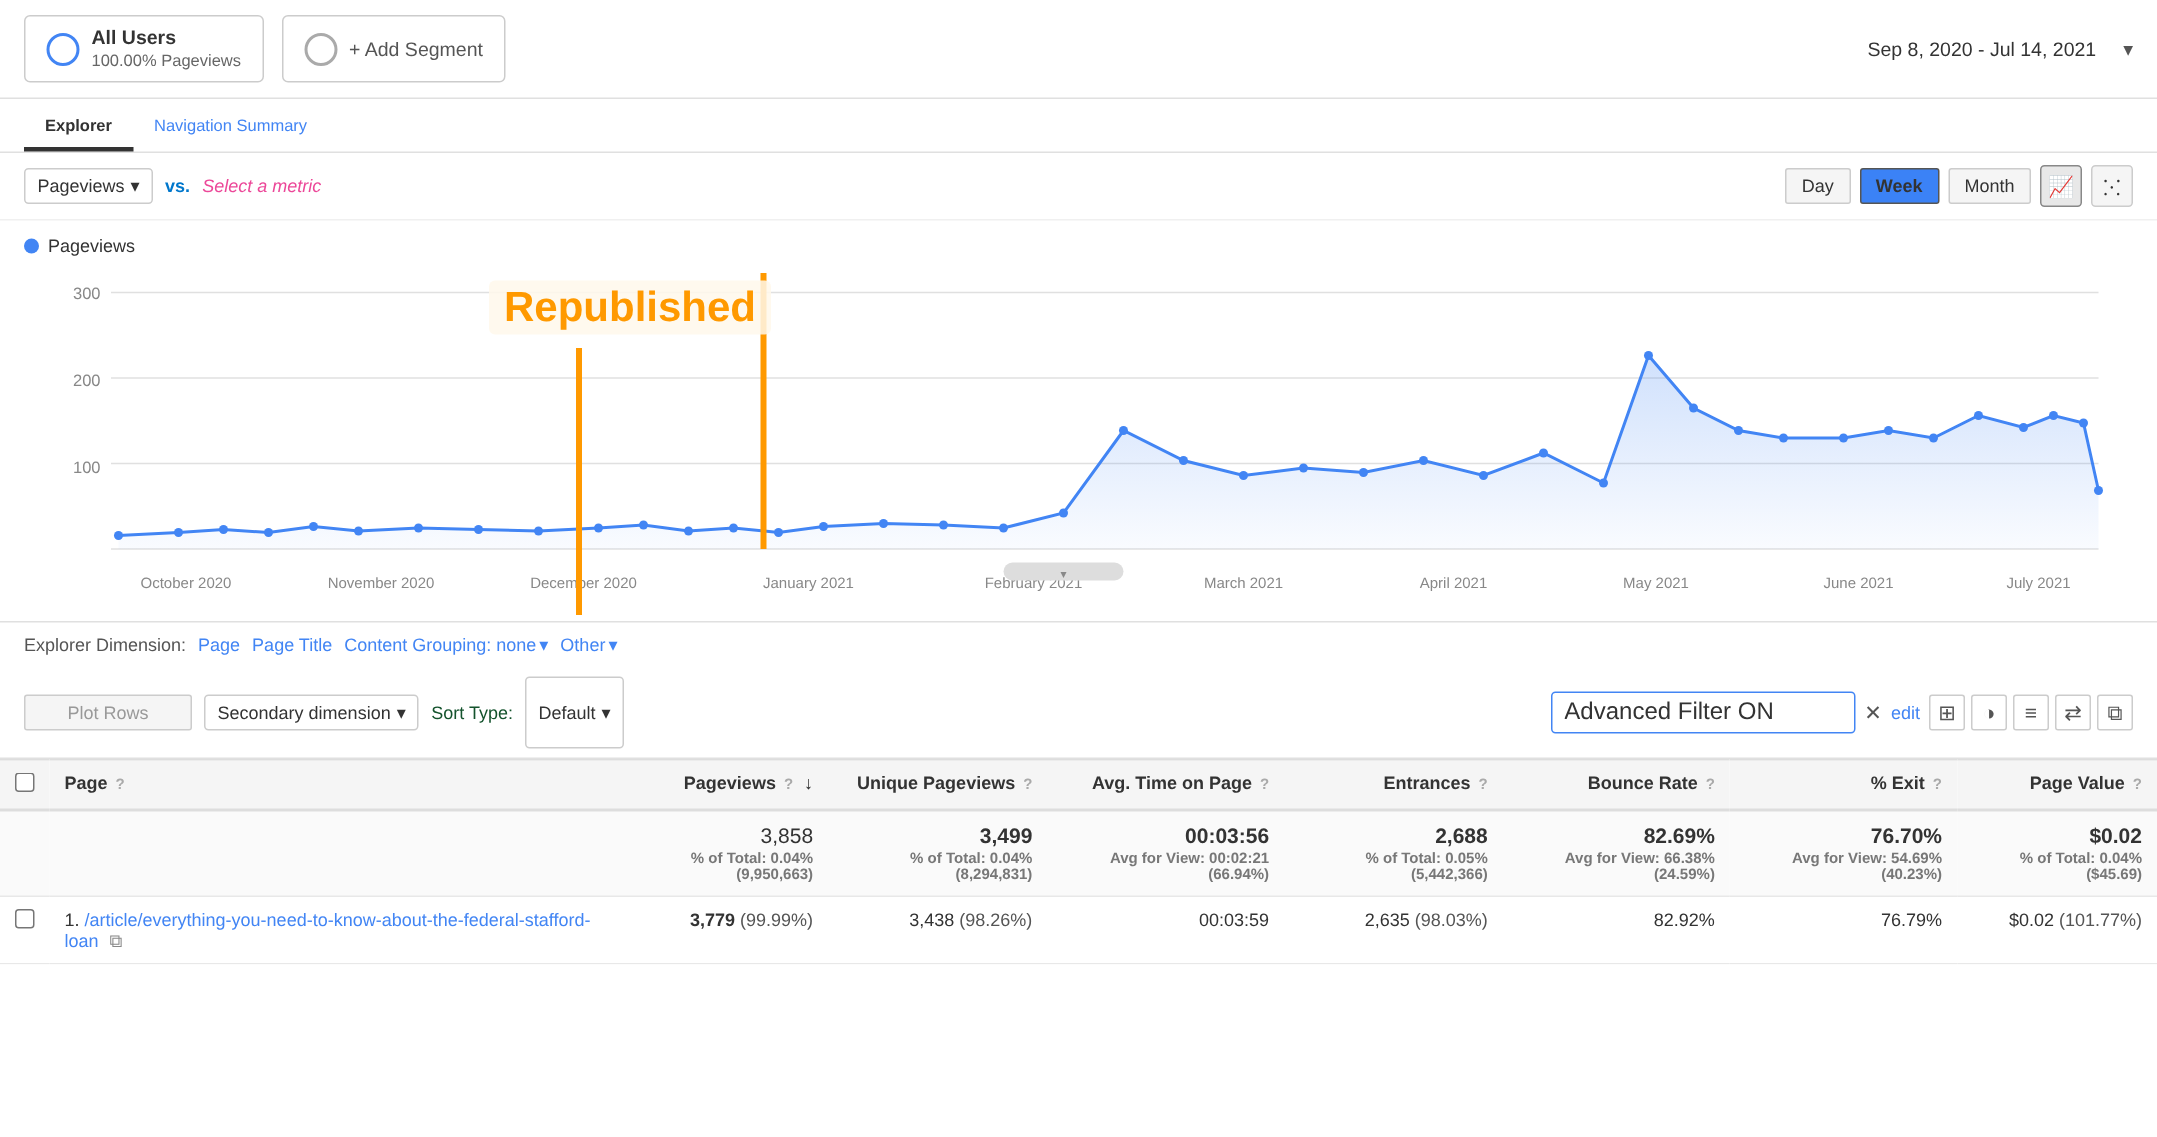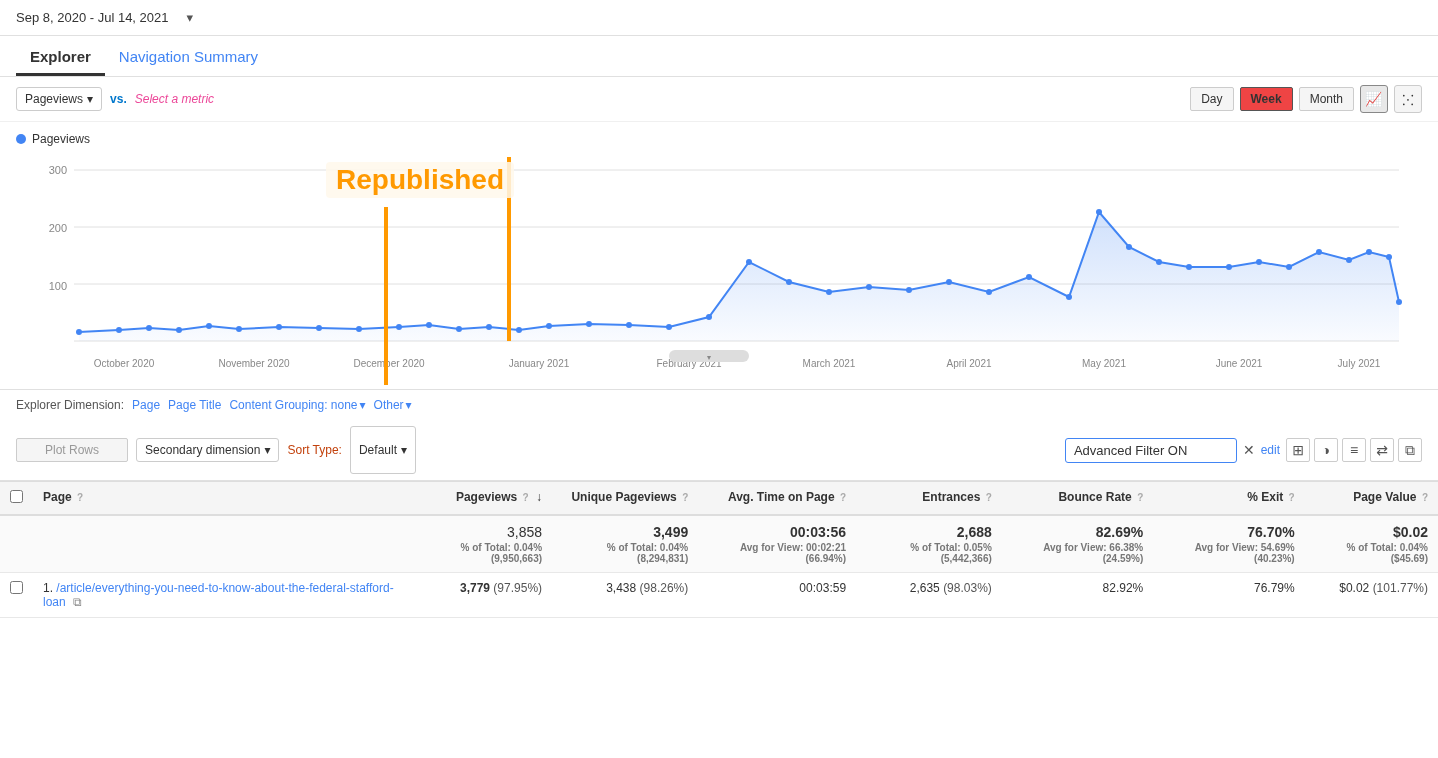--- a/index.html
+++ b/index.html
@@ -45,21 +45,21 @@
 
     
     .tabs {
       display: flex;
       padding: 0 16px;
       border-bottom: 1px solid #e0e0e0;
       margin-top: 4px;
     }
     .tab {
       padding: 8px 14px;
-      font-size: 15px;
+      font-size: 11px;
       cursor: pointer;
       color: #4285f4;
       border-bottom: 3px solid transparent;
     }
     .tab.active {
       color: #333;
       border-bottom: 3px solid #333;
       font-weight: bold;
     }
 
@@ -94,21 +94,21 @@
     .period-btn {
       padding: 4px 10px;
       font-size: 12px;
       border: 1px solid #ccc;
       background: #f5f5f5;
       cursor: pointer;
       border-radius: 2px;
       color: #333;
     }
     .period-btn.active {
-      background: #ef4444;
+      background: #3b82f6;
       border: 1.5px solid #555;
       font-weight: bold;
     }
     .chart-type-btn {
       width: 28px; height: 28px;
       display: flex; align-items: center; justify-content: center;
       border: 1px solid #ccc;
       border-radius: 3px;
       cursor: pointer;
       font-size: 14px;
@@ -196,43 +196,43 @@
     }
     .secondary-dim-dropdown {
       display: flex; align-items: center; gap: 4px;
       border: 1px solid #ccc;
       border-radius: 3px;
       padding: 4px 8px;
       font-size: 12px;
       cursor: pointer;
       background: #fff;
     }
-    .sort-label { font-size: 12px; color: #c2410c; }
+    .sort-label { font-size: 12px; color: #14532d; }
     .sort-dropdown {
       display: flex; align-items: center; gap: 4px;
       border: 1px solid #ccc;
       border-radius: 3px;
       padding: 16px 8px;
       font-size: 12px;
       cursor: pointer;
       background: #fff;
     }
     .filter-box {
       margin-left: auto;
       display: flex;
       align-items: center;
       gap: 6px;
     }
     .filter-input {
       border: 1px solid #4285f4;
       border-radius: 3px;
       padding: 4px 8px;
-      font-size: 13px;
+      font-size: 16px;
       color: #333;
-      width: 172px;
+      width: 203px;
     }
     .filter-x {
       cursor: pointer;
       color: #555;
       font-size: 14px;
     }
     .edit-link { color: #4285f4; cursor: pointer; font-size: 12px; }
     .table-view-icons { display: flex; gap: 4px; }
     .tbl-icon {
       width: 24px; height: 24px;
@@ -273,20 +273,35 @@
     .total-row td.numeric { font-weight: bold; font-size: 13px; }
     .sub-text { font-size: 10px; color: #777; margin-top: 2px; }
     .page-link { color: #4285f4; cursor: pointer; text-decoration: none; }
     .pct-text { color: #555; }
     .checkbox-cell { width: 28px; }
   </style>
 </head>
 <body>
 
 <div class="segment-bar">
+  <div class="segment-left">
+
+    <div class="segment-item">
+      <div class="segment-circle-blue"></div>
+      <div class="segment-info">
+        <div class="segment-name">All Users</div>
+        <div class="segment-sub">100.00% Pageviews</div>
+      </div>
+    </div>
+
+    <div class="segment-item">
+      <div class="segment-circle-gray"></div>
+      <div class="segment-add">+ Add Segment</div>
+    </div>
+  </div>
   <div class="date-range">
     <span>Sep 8, 2020 - Jul 14, 2021</span>
     <span class="arrow">▾</span>
   </div>
 </div>
 
 <div class="tabs">
   <div class="tab active">Explorer</div>
   <div class="tab">Navigation Summary</div>
 </div>
@@ -517,21 +532,21 @@
         <td class="checkbox-cell">
           <input type="checkbox" style="">
         </td>
         <td>
           <span>1.</span>
           <a class="page-link">/article/everything-you-need-to-know-about-the-federal-stafford-loan</a>
           <span style="margin-left:4px;color:#888;cursor:pointer;">⧉</span>
         </td>
         <td class="numeric">
           <strong>3,779</strong>
-          <span class="pct-text">(97.95%)</span>
+          <span class="pct-text">(99.99%)</span>
         </td>
         <td class="numeric">
           <span>3,438</span>
           <span class="pct-text">(98.26%)</span>
         </td>
         <td class="numeric">
           <span>00:03:59</span>
         </td>
         <td class="numeric">
           <span>2,635</span>

